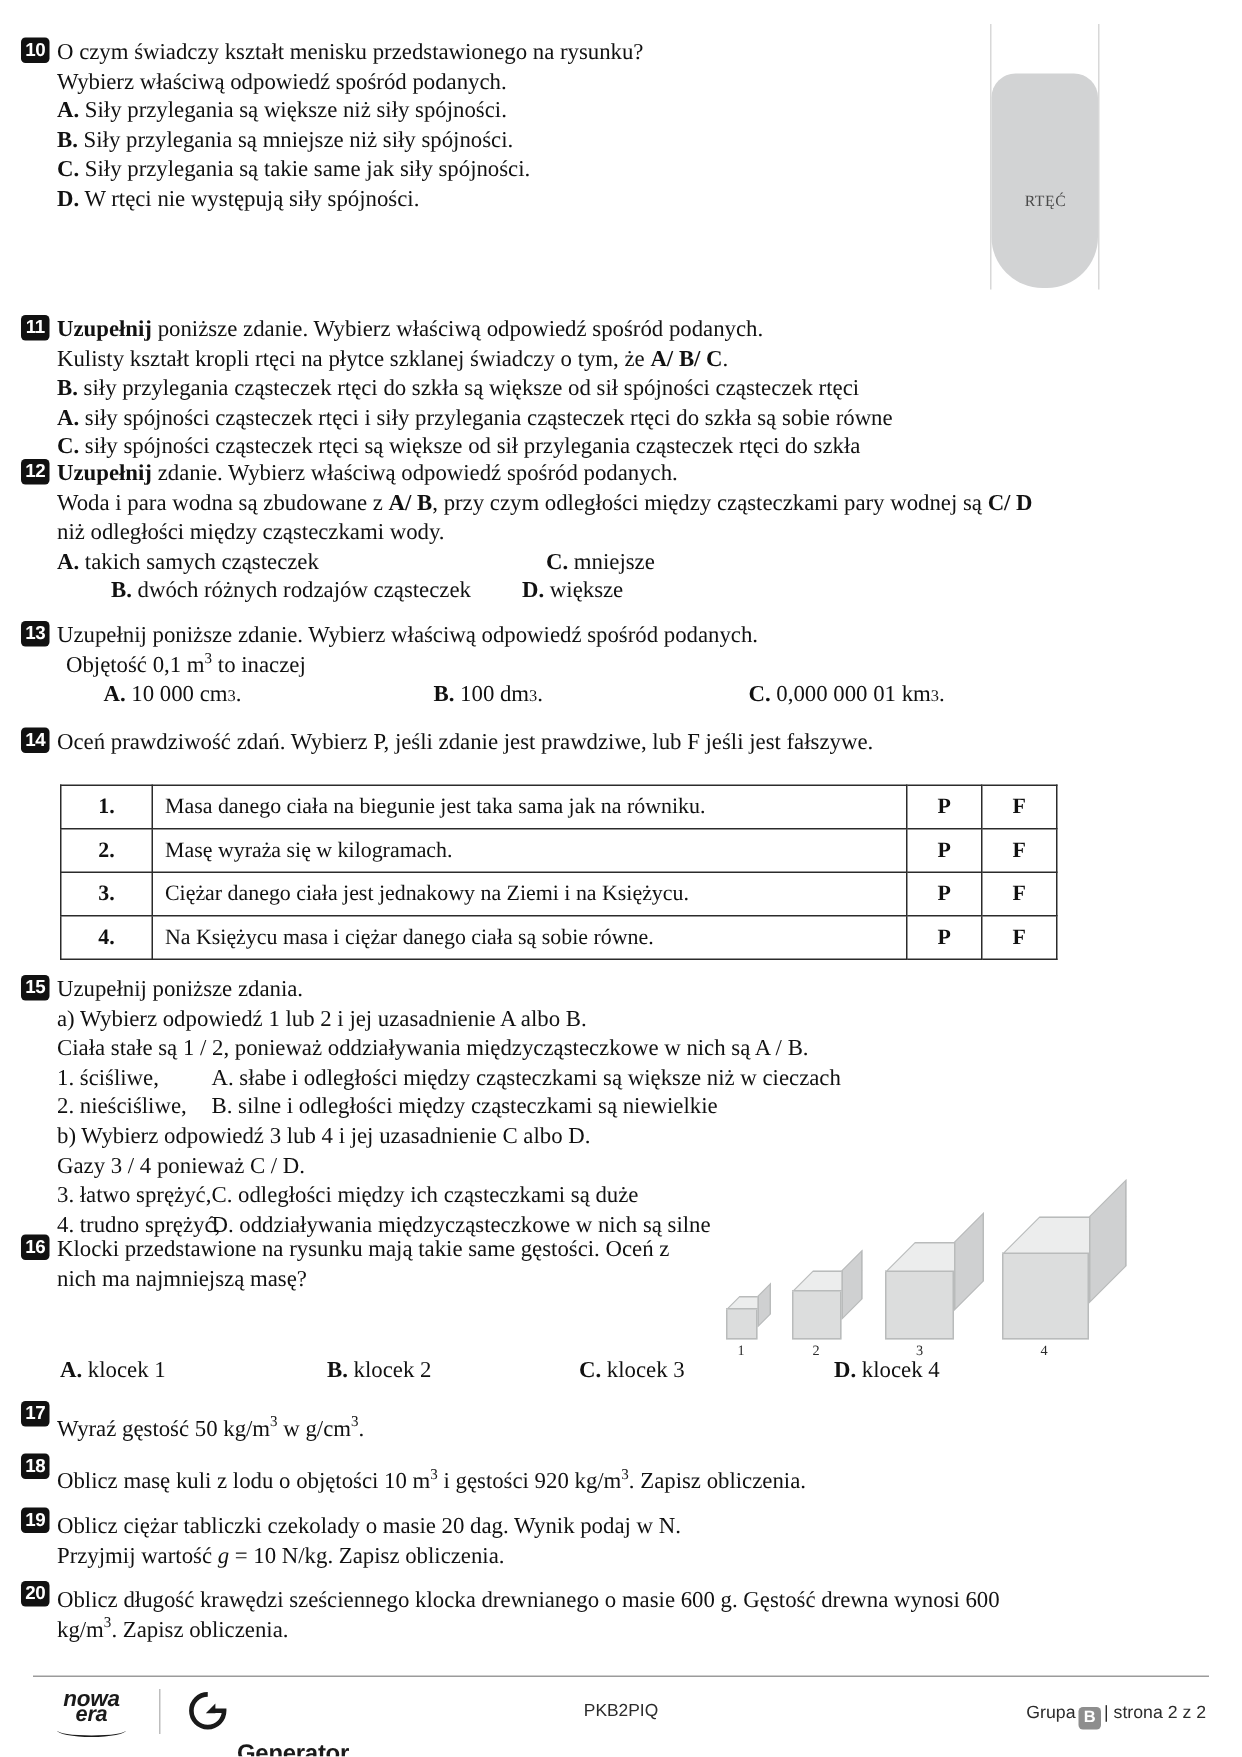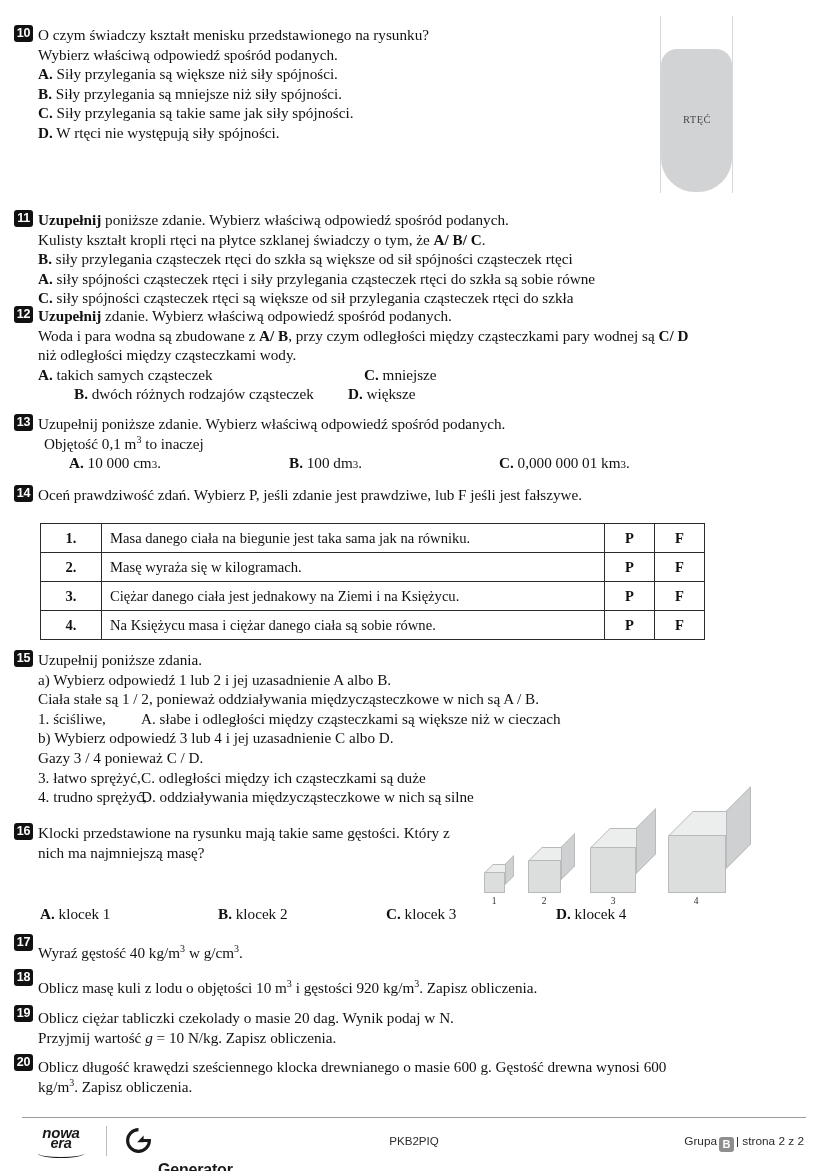--- a/index.html
+++ b/index.html
@@ -78,21 +78,21 @@
     left: 3px;
     top: 33px;
     width: 71px;
     height: 143px;
     background: #d2d3d4;
     border-radius: 16px 16px 34px 34px;
   }
   #tube .label {
     position: absolute;
     left: 0;
-    top: 98px;
+    top: 113px;
     width: 78px;
     text-align: center;
     font-family: "Liberation Serif", serif;
     font-size: 10.5px;
     color: #4a4a4a;
     letter-spacing: 0.4px;
   }
 
   
   #tbl14 {
@@ -322,37 +322,41 @@
   <div class="qblock" style="left:14px; top:650px; width:790px;">
     <div class="qnum">15</div>
     <div class="qbody">
       <div class="ln">Uzupełnij poniższe zdania.</div>
       <div class="ln">a) Wybierz odpowiedź 1 lub 2 i jej uzasadnienie A albo B.</div>
       <div class="ln">Ciała stałe są 1 / 2, ponieważ oddziaływania międzycząsteczkowe w nich są A / B.</div>
       <div class="optrow">
         <span style="left:0;">1. ściśliwe,</span>
         <span style="left:103px;">A. słabe i odległości między cząsteczkami są większe niż w cieczach</span>
       </div>
+      <div class="optrow">
+        <span style="left:0;">2. nieściśliwe,</span>
+        <span style="left:103px;">B. silne i odległości między cząsteczkami są niewielkie</span>
+      </div>
       <div class="ln">b) Wybierz odpowiedź 3 lub 4 i jej uzasadnienie C albo D.</div>
       <div class="ln">Gazy 3 / 4 ponieważ C / D.</div>
       <div class="optrow">
         <span style="left:0;">3. łatwo sprężyć,</span>
         <span style="left:103px;">C. odległości między ich cząsteczkami są duże</span>
       </div>
       <div class="optrow">
         <span style="left:0;">4. trudno sprężyć,</span>
         <span style="left:103px;">D. oddziaływania międzycząsteczkowe w nich są silne</span>
       </div>
     </div>
   </div>
 
   <div class="qblock" style="left:14px; top:823px; width:470px;">
     <div class="qnum">16</div>
     <div class="qbody">
-      <div class="ln">Klocki przedstawione na rysunku mają takie same gęstości. Który z</div>
+      <div class="ln">Klocki przedstawione na rysunku mają takie same gęstości. Oceń z</div>
       <div class="ln">nich ma najmniejszą masę?</div>
     </div>
   </div>
 
   <div id="cubes">
     <div class="cube">
       <div class="front" style="left:14px; top:52px; width:21px; height:21px;"></div>
       <div class="top" style="left:14px; top:44px; width:21px; height:9px; transform:skewX(-45deg); transform-origin:bottom left;"></div>
       <div class="side" style="left:35px; top:44px; width:9px; height:21px; transform:skewY(-45deg); transform-origin:top left;"></div>
       <div class="clabel" style="left:6px; top:76px; width:36px;">1</div>
@@ -380,21 +384,21 @@
   <div class="optrow" style="position:absolute; left:40px; top:905px; width:770px; font-size:15.2px;">
     <span style="left:0;"><b>A.</b> <span>klocek 1</span></span>
     <span style="left:178px;"><b>B.</b> <span>klocek 2</span></span>
     <span style="left:346px;"><b>C.</b> <span>klocek 3</span></span>
     <span style="left:516px;"><b>D.</b> <span>klocek 4</span></span>
   </div>
 
   <div class="qblock" style="left:14px; top:934px; width:790px;">
     <div class="qnum">17</div>
     <div class="qbody" style="margin-top:9px;">
-      <div class="ln"><span>Wyraź gęstość 40 kg/m</span><sup>3</sup><span> w g/cm</span><sup>3</sup><span>.</span></div>
+      <div class="ln"><span>Wyraź gęstość 50 kg/m</span><sup>3</sup><span> w g/cm</span><sup>3</sup><span>.</span></div>
     </div>
   </div>
 
   <div class="qblock" style="left:14px; top:969px; width:790px;">
     <div class="qnum">18</div>
     <div class="qbody" style="margin-top:9px;">
       <div class="ln"><span>Oblicz masę kuli z lodu o objętości 10 m</span><sup>3</sup><span> i gęstości 920 kg/m</span><sup>3</sup><span>. Zapisz obliczenia.</span></div>
     </div>
   </div>
 

